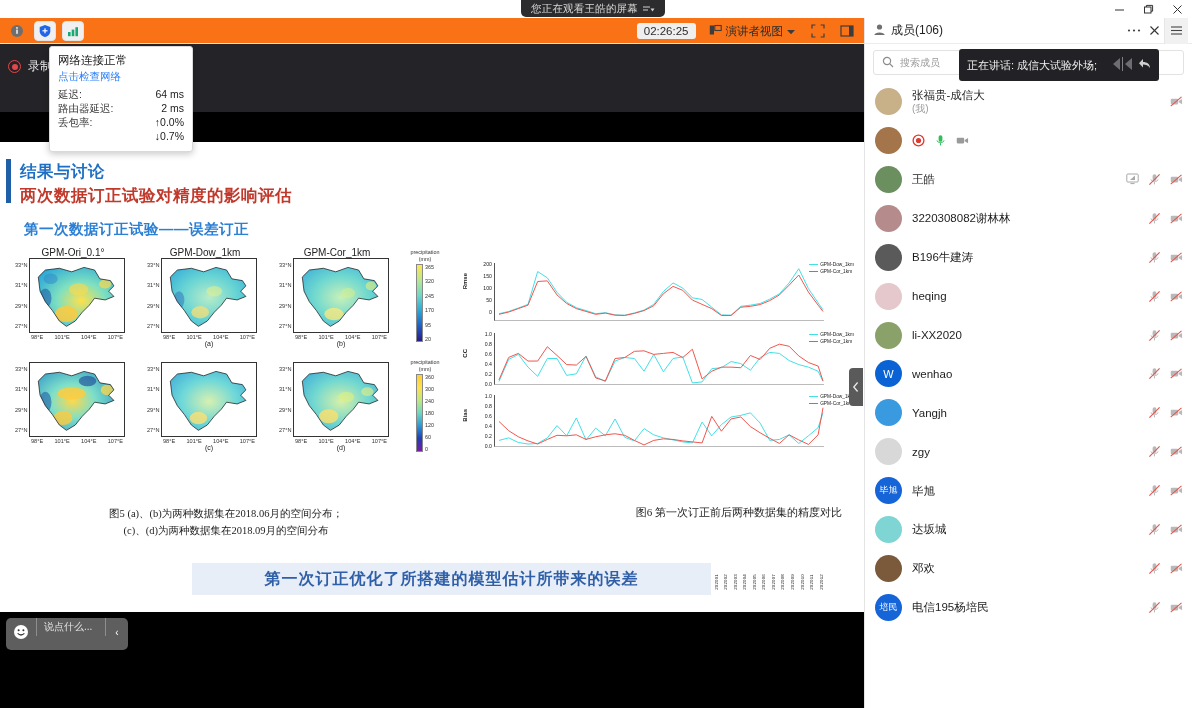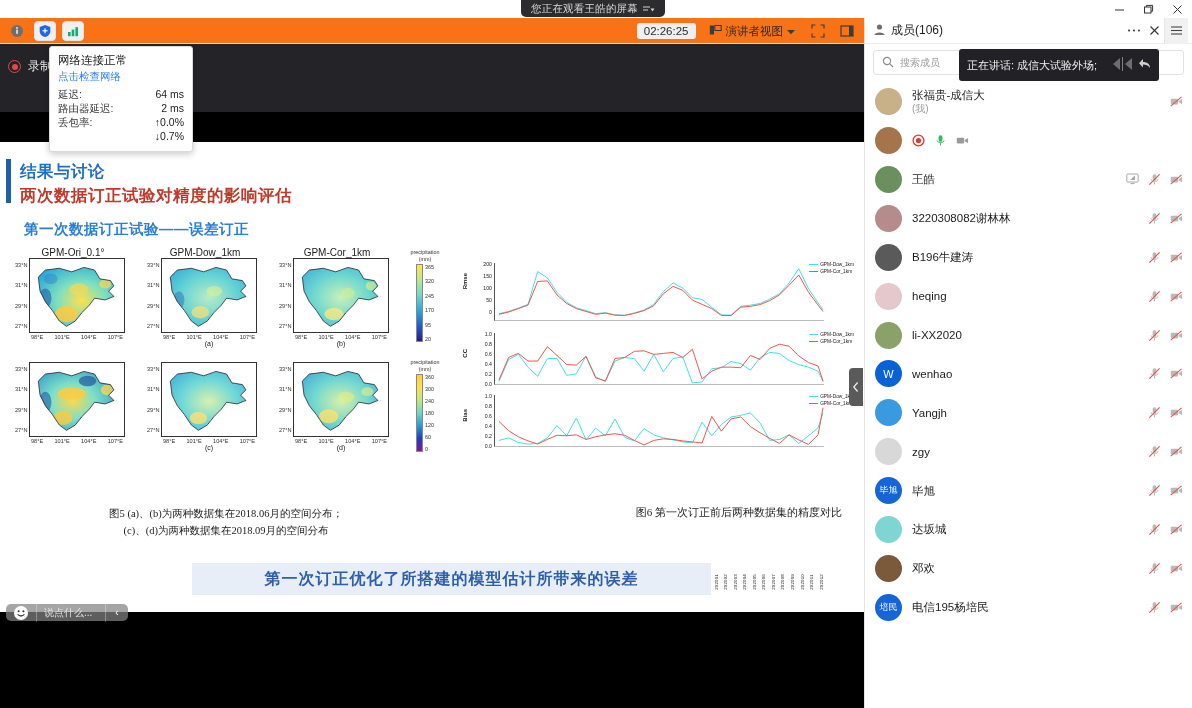--- a/index.html
+++ b/index.html
@@ -188,22 +188,22 @@
   .conclusion {
     position: absolute; left: 192px; top: 421px; width: 519px; height: 32px;
     background: #e8eef7; display: flex; align-items: center; justify-content: center;
     color: #2f5fa8; font-size: 16px; font-weight: bold; letter-spacing: 1px;
   }
 
   .bottom-black {
     position: absolute; top: 612px; left: 0; width: 864px; height: 96px; background: #000;
   }
   .chatbar {
-    position: absolute; left: 6px; top: 604px; height: 17px; border-radius: 5px;
-    background: rgba(130,130,130,.72); display: flex; align-items: center; z-index: 5;
+    position: absolute; left: 6px; top: 618px; height: 32px; border-radius: 5px;
+    background: rgba(130,130,130,.72); display: flex; z-index: 5;
   }
   .chatbar .cb-emoji {
     width: 30px; height: 28px; display: flex; align-items: center; justify-content: center;
     color: #fff; font-size: 15px;
   }
   .chatbar .cb-input {
     width: 70px; font-size: 10px; color: #e3e3e3; border-left: 1px solid rgba(255,255,255,.3);
     border-right: 1px solid rgba(255,255,255,.3); height: 18px; display: flex; align-items: center;
     padding-left: 7px;
   }

